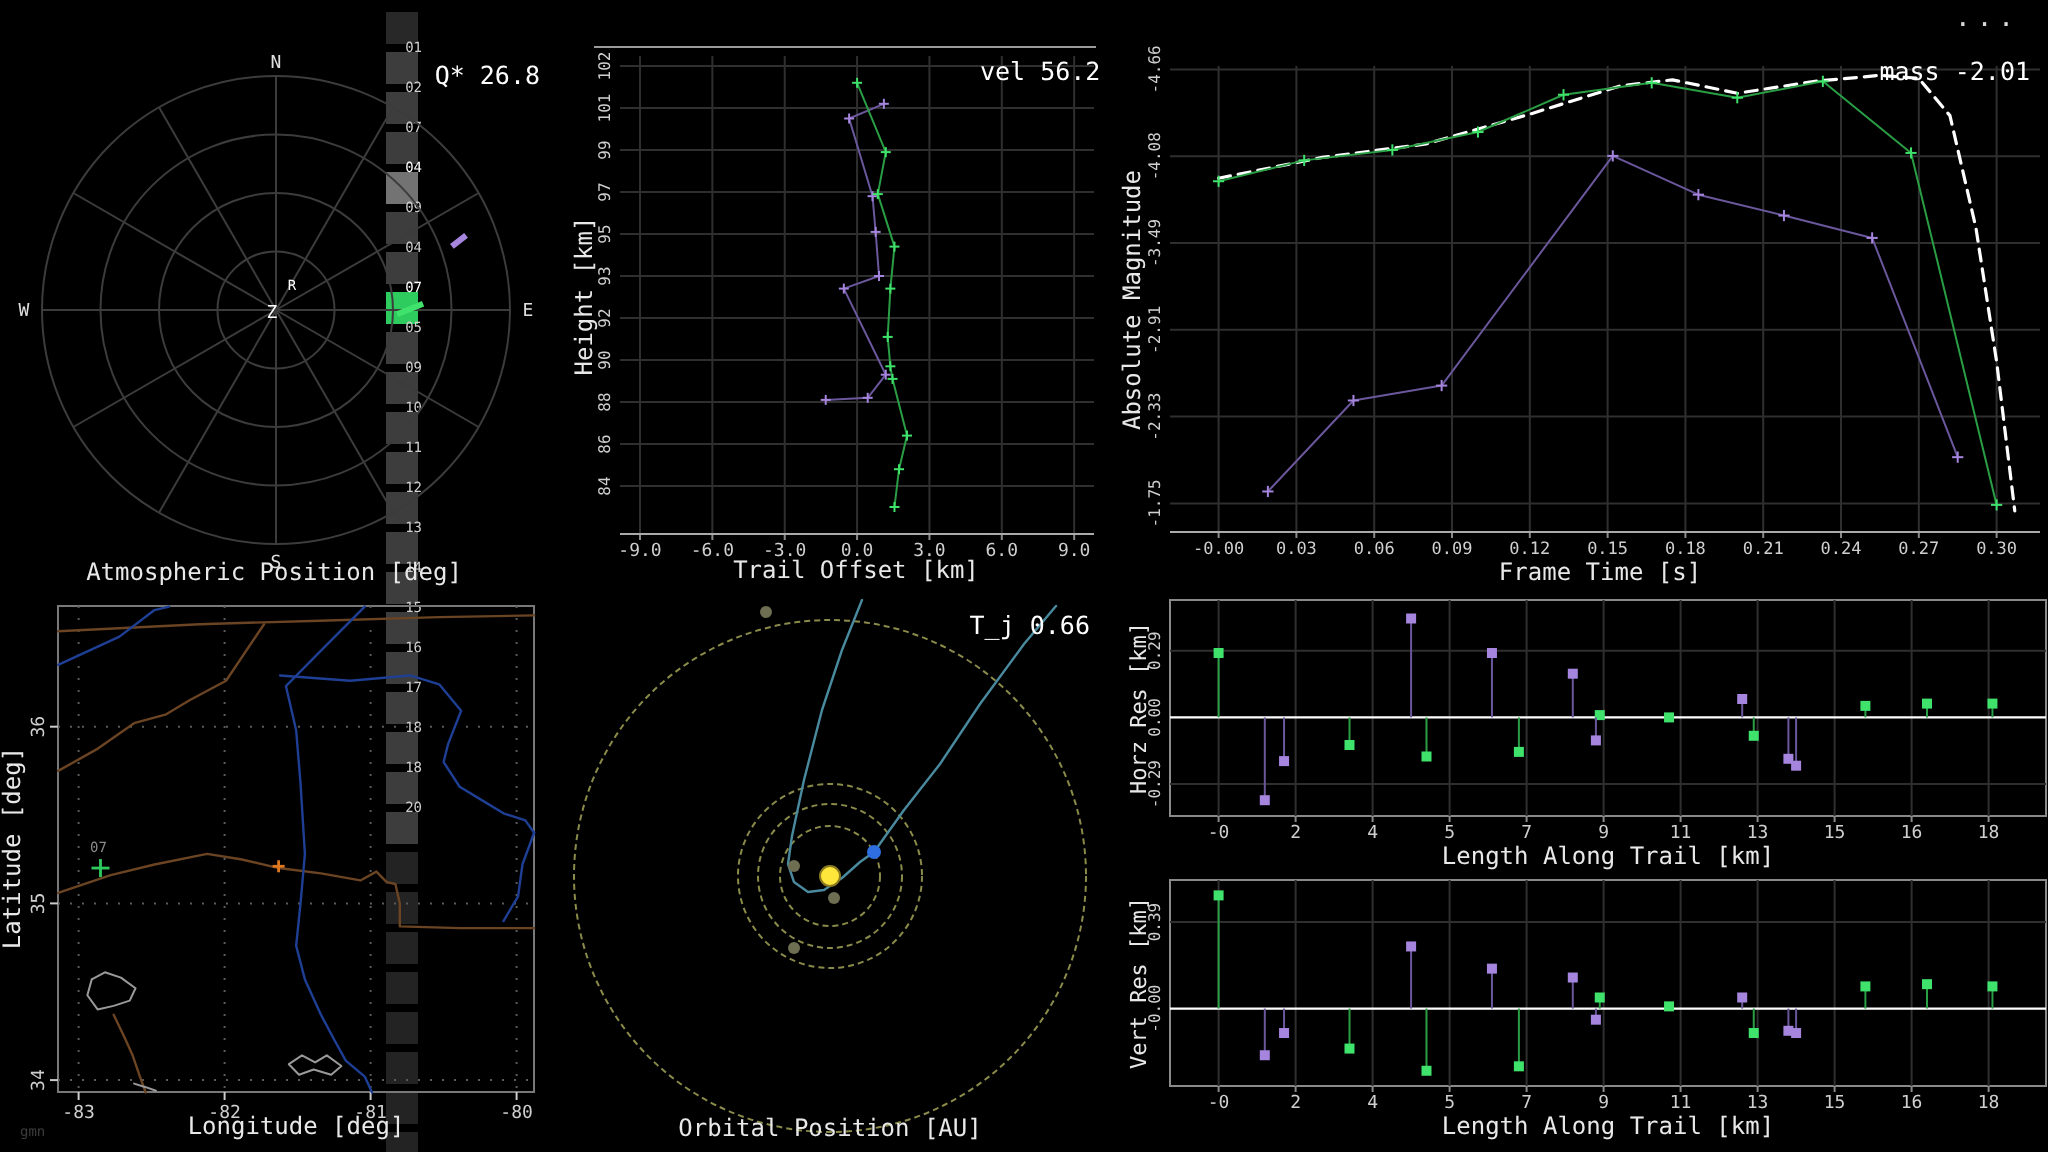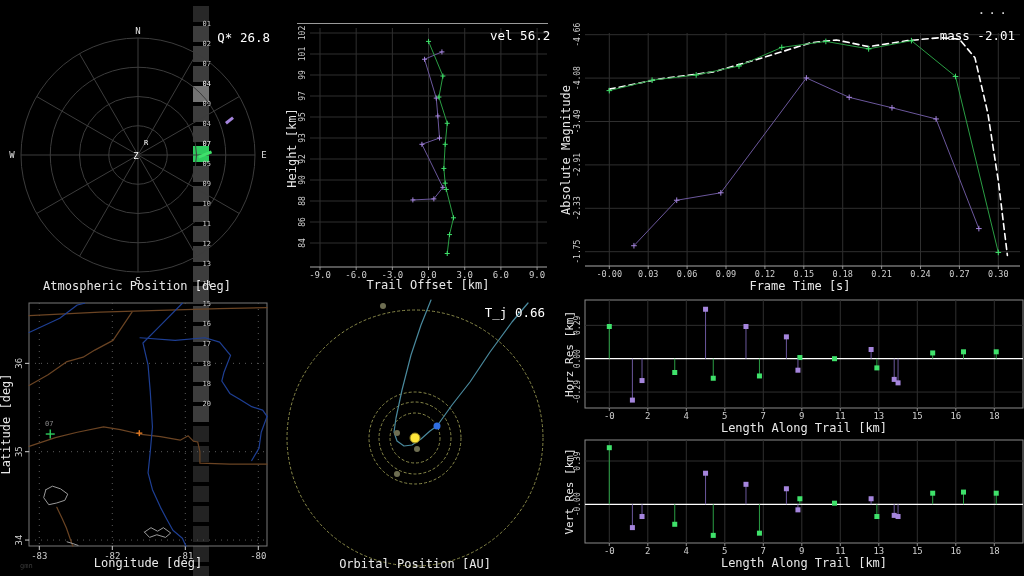--- a/index.html
+++ b/index.html
@@ -10,21 +10,21 @@
   .stations{position:absolute;left:193px;top:6px;display:flex;gap:4px;flex-direction:column;}
   .station{position:relative;width:16px;height:16px;background:#3d3d3d;}
   .station.blank{background:#282828;}
   .station.off{background:#232323;}
   .station.purple{background:#737373;}
   .station.green{background:#2ecc5e;}
   .station .num{position:absolute;top:-5px;right:-2px;font-size:7px;line-height:7px;color:#cfcfcf;}
   .station.purple .num,.station.green .num{color:#fff;}
   .range-line{position:absolute;left:297px;top:23px;width:251px;height:1px;background:#9a9a9a;}
   .more{position:absolute;right:14px;top:2px;font-size:13px;color:#d8d8d8;letter-spacing:3px;cursor:default;}
-  .watermark{position:absolute;left:20px;top:562px;font-size:7px;color:#3c3c3c;text-align:center;}
+  .watermark{position:absolute;left:10px;top:562px;font-size:7px;color:#3c3c3c;text-align:center;}
   svg text{font-family:"DejaVu Sans Mono",monospace;}
 </style>
 </head>
 <body>
 
 <div class="stage">
   <div class="topbar">
     <div class="stations" id="stations">
         <div class="station blank"></div>
         <div class="station ">

